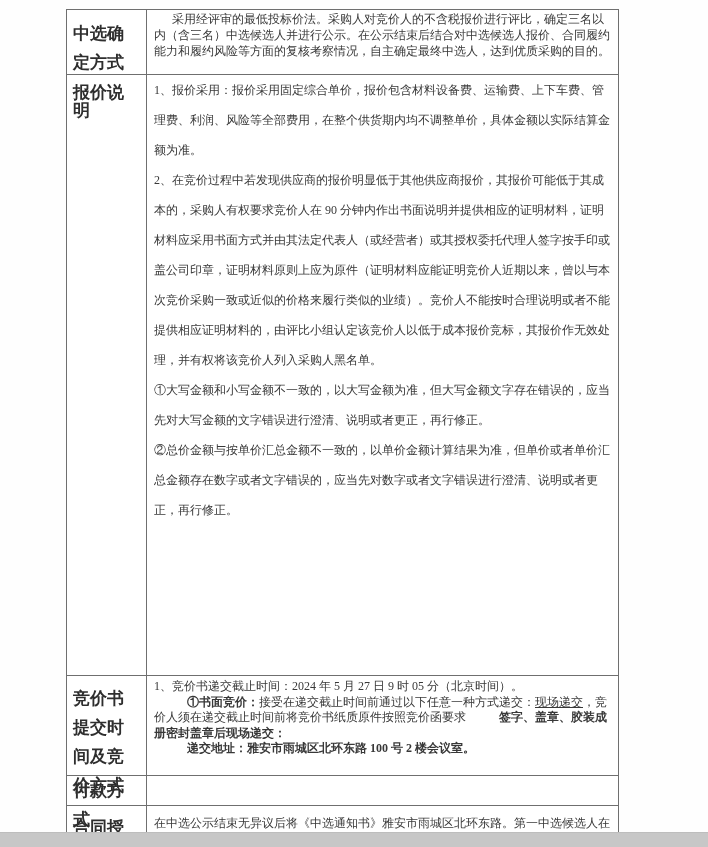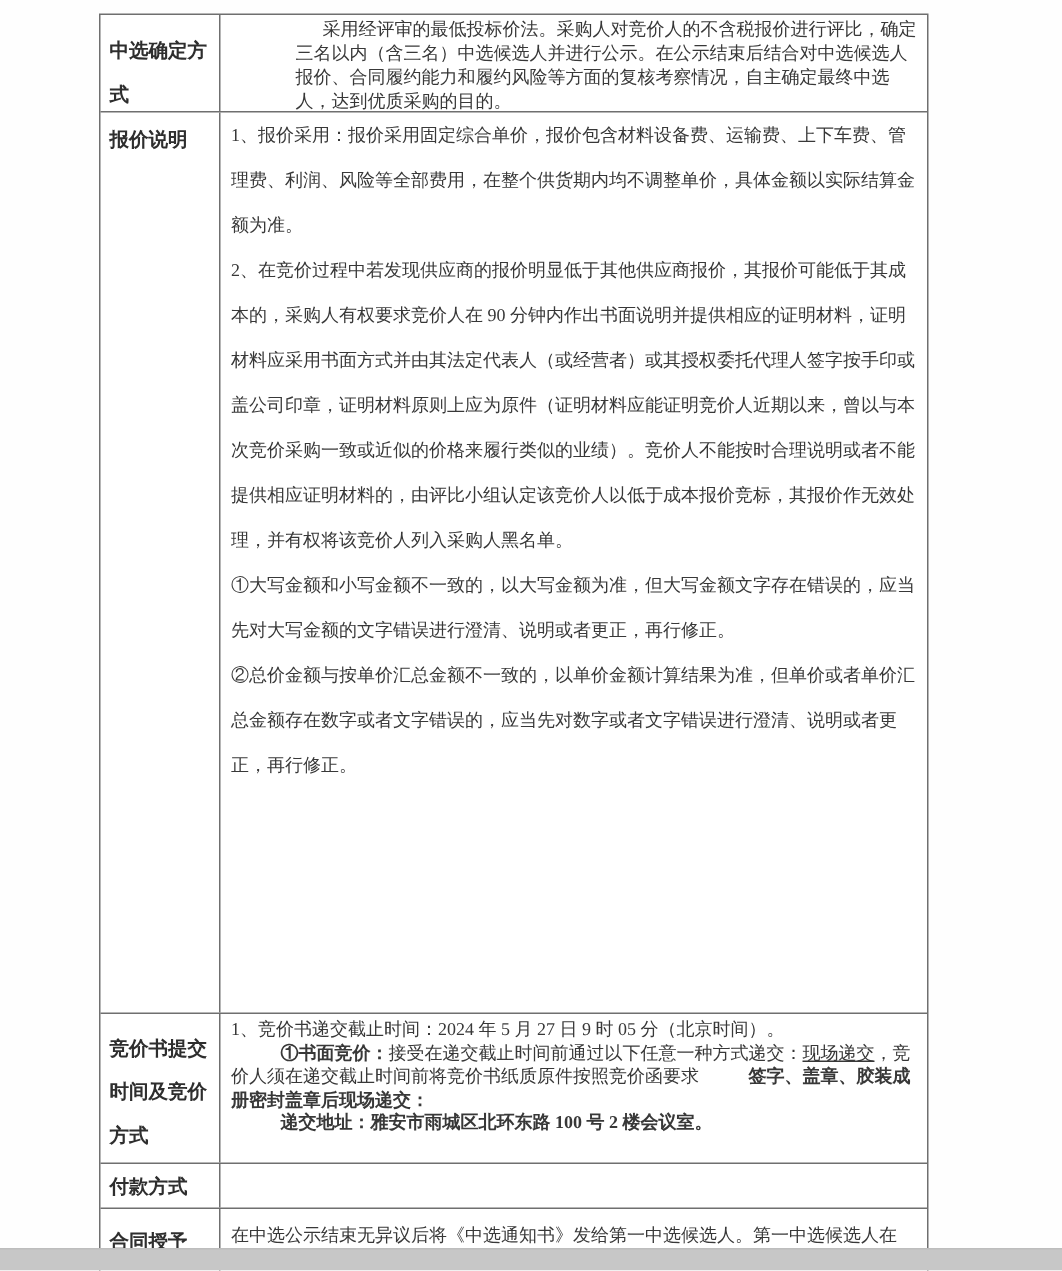--- a/index.html
+++ b/index.html
@@ -27,38 +27,38 @@
     box-sizing:border-box;
   }
   .row:last-child{border-bottom:none;}
   .cell{box-sizing:border-box;color:#383838;}
   .label{
     width:80px;
     flex:0 0 80px;
     border-right:1px solid #6f6f6f;
     font-weight:bold;
     color:#2e2e2e;
-    font-size:13px;
+    font-size:17px;
     padding:0 6px;
     line-height:29px;
     word-break:break-all;
   }
   .content{
     flex:1;
     font-size:12px;
     padding:0 7px;
     word-break:break-all;
     overflow:hidden;
   }
   .content p{margin:0;padding:0;}
   
   .r1{height:65px;}
   .r1 .label{padding-top:9px;}
   .r1 .content{line-height:16px;padding-top:1px;}
-  .r1 .content p{text-indent:1.5em;margin-left:43px;}
+  .r1 .content p{text-indent:1.5em;}
   .r2{height:601px;}
   .r2 .label{padding-top:9px;line-height:18px;}
   .r2 .content{line-height:30px;}
   .r3{height:100px;}
   .r3 .label{padding-top:8px;}
   .r3 .content{line-height:15.6px;padding-top:3px;}
   .r4{height:30px;}
   .r4 .label{line-height:29px;}
   .r4 .content{line-height:29px;font-weight:bold;}
   .r5{height:48px;}
@@ -108,20 +108,20 @@
       </div>
     </div>
 
     <div class="row r4">
       <div class="cell label">付款方式</div>
     </div>
 
     <div class="row r5">
       <div class="cell label">合同授予</div>
       <div class="cell content">
-        <p>在中选公示结束无异议后将《中选通知书》发给第一中选候选人。第一中选候选人在</p>
+        <p>在中选公示结束无异议后将《中选通知书》雅安市雨城区北环东路。第一中选候选人在</p>
       </div>
     </div>
 
   </div>
 
   <div class="page-edge-strip"></div>
 </div>
 
 </body></html>

